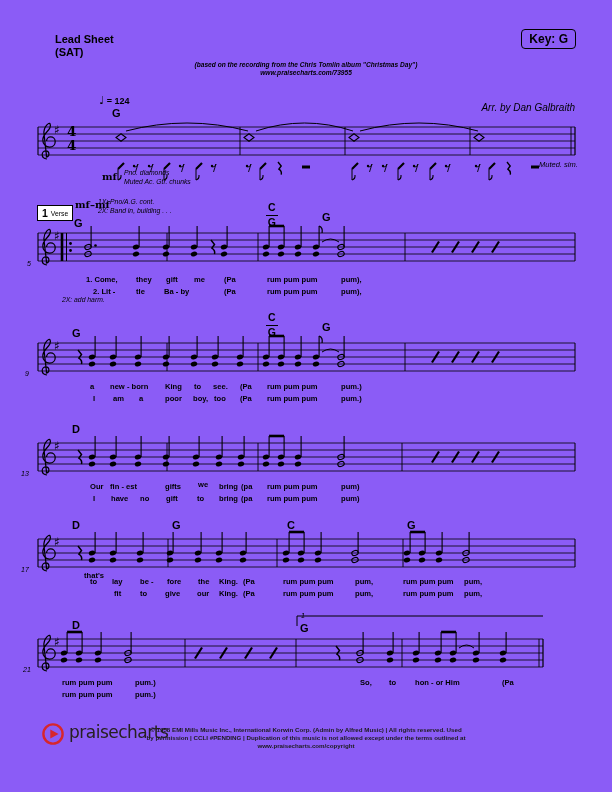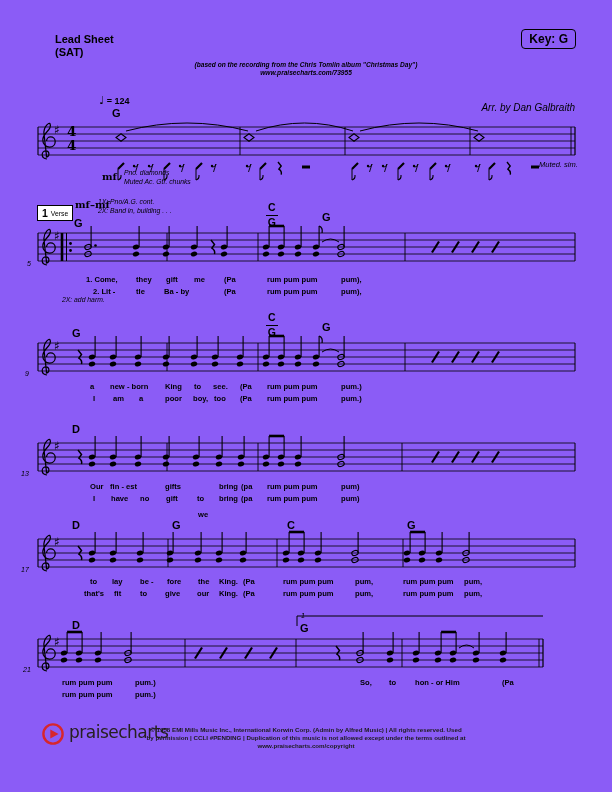--- a/index.html
+++ b/index.html
@@ -475,21 +475,21 @@
       <span class="t lyr" style="left: 214px; top: 395px;">too</span>
       <span class="t lyr" style="left: 240px; top: 395px;">(Pa</span>
       <span class="t lyr" style="left: 267px; top: 395px;">rum pum pum</span>
       <span class="t lyr" style="left: 341px; top: 395px;">pum.)</span>
       <span class="t sharp" style="left: 54px; top: 440px;">♯</span>
       <span class="t chord" style="left: 72px; top: 424px;">D</span>
       <span class="t mnum" style="left: 21px; top: 470px;">13</span>
       <span class="t lyr" style="left: 90px; top: 483px;">Our</span>
       <span class="t lyr" style="left: 110px; top: 483px;">fin - est</span>
       <span class="t lyr" style="left: 165px; top: 483px;">gifts</span>
-      <span class="t lyr" style="left: 198px; top: 511px;">we</span>
+      <span class="t lyr" style="left: 198px; top: 481px;">we</span>
       <span class="t lyr" style="left: 219px; top: 483px;">bring</span>
       <span class="t lyr" style="left: 241px; top: 483px;">(pa</span>
       <span class="t lyr" style="left: 267px; top: 483px;">rum pum pum</span>
       <span class="t lyr" style="left: 341px; top: 483px;">pum)</span>
       <span class="t lyr" style="left: 93px; top: 495px;">I</span>
       <span class="t lyr" style="left: 111px; top: 495px;">have</span>
       <span class="t lyr" style="left: 140px; top: 495px;">no</span>
       <span class="t lyr" style="left: 166px; top: 495px;">gift</span>
       <span class="t lyr" style="left: 197px; top: 495px;">to</span>
       <span class="t lyr" style="left: 219px; top: 495px;">bring</span>
@@ -506,21 +506,21 @@
       <span class="t lyr" style="left: 112px; top: 578px;">lay</span>
       <span class="t lyr" style="left: 140px; top: 578px;">be -</span>
       <span class="t lyr" style="left: 167px; top: 578px;">fore</span>
       <span class="t lyr" style="left: 198px; top: 578px;">the</span>
       <span class="t lyr" style="left: 219px; top: 578px;">King.</span>
       <span class="t lyr" style="left: 243px; top: 578px;">(Pa</span>
       <span class="t lyr" style="left: 283px; top: 578px;">rum pum pum</span>
       <span class="t lyr" style="left: 355px; top: 578px;">pum,</span>
       <span class="t lyr" style="left: 403px; top: 578px;">rum pum pum</span>
       <span class="t lyr" style="left: 464px; top: 578px;">pum,</span>
-      <span class="t lyr" style="left: 84px; top: 590px;">that's</span>
+      <span class="t lyr" style="left: 84px; top: 572px;">that's</span>
       <span class="t lyr" style="left: 114px; top: 590px;">fit</span>
       <span class="t lyr" style="left: 140px; top: 590px;">to</span>
       <span class="t lyr" style="left: 165px; top: 590px;">give</span>
       <span class="t lyr" style="left: 197px; top: 590px;">our</span>
       <span class="t lyr" style="left: 219px; top: 590px;">King.</span>
       <span class="t lyr" style="left: 243px; top: 590px;">(Pa</span>
       <span class="t lyr" style="left: 283px; top: 590px;">rum pum pum</span>
       <span class="t lyr" style="left: 355px; top: 590px;">pum,</span>
       <span class="t lyr" style="left: 403px; top: 590px;">rum pum pum</span>
       <span class="t lyr" style="left: 464px; top: 590px;">pum,</span>

